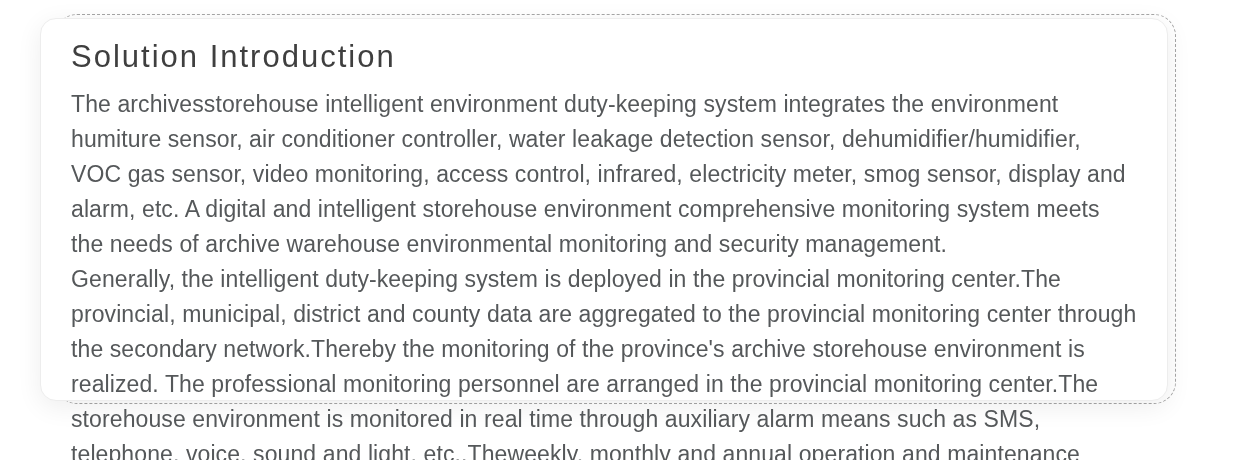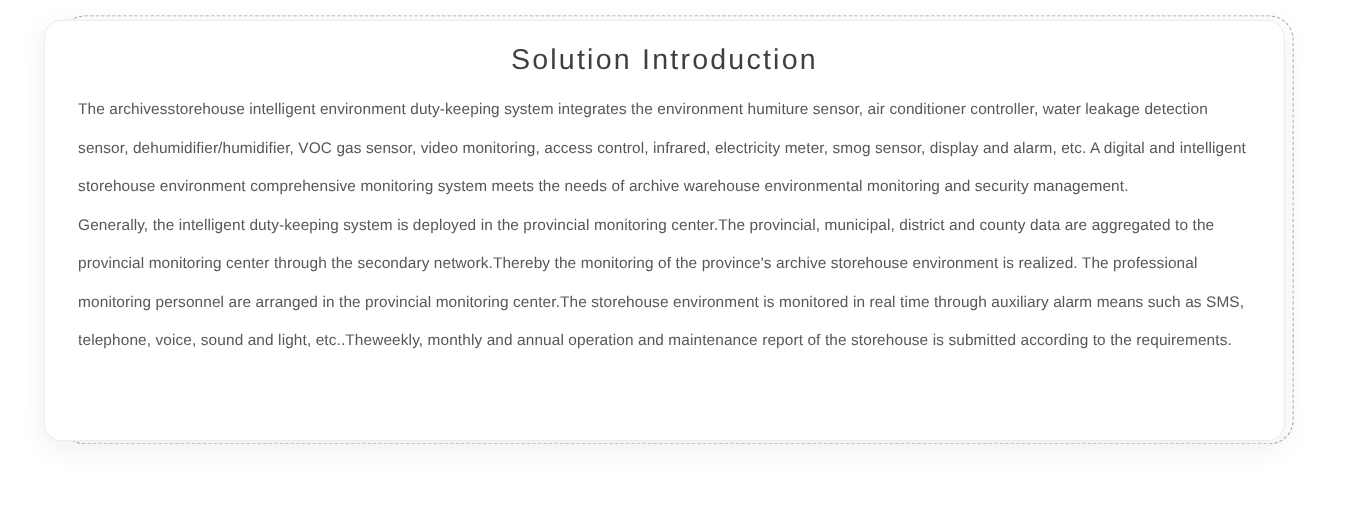--- a/index.html
+++ b/index.html
@@ -32,29 +32,28 @@
     top: 18px;
     width: 1128px;
     height: 383px;
     background: var(--card-bg, #ffffff);
     border: 1px solid #ededed;
     border-radius: 16px;
     box-shadow: 0 6px 26px rgba(0, 0, 0, 0.07);
     padding: 12px 30px 0 30px;
   }
   .card-title {
-    text-align: center;
-    font-size: 26px;
+    font-size: 31px;
     font-weight: 400;
     letter-spacing: 2px;
     color: var(--title-color, #3f3f3f);
     margin: 8px 0 12px 0;
   }
   .card-paragraph {
-    font-size: 14px;
+    font-size: 23px;
     line-height: 35px;
     color: var(--body-color, #55585a);
     letter-spacing: 0.1px;
     text-align: left;
   }
 </style>
 </head>
 <body>
 
 <div class="stage">

